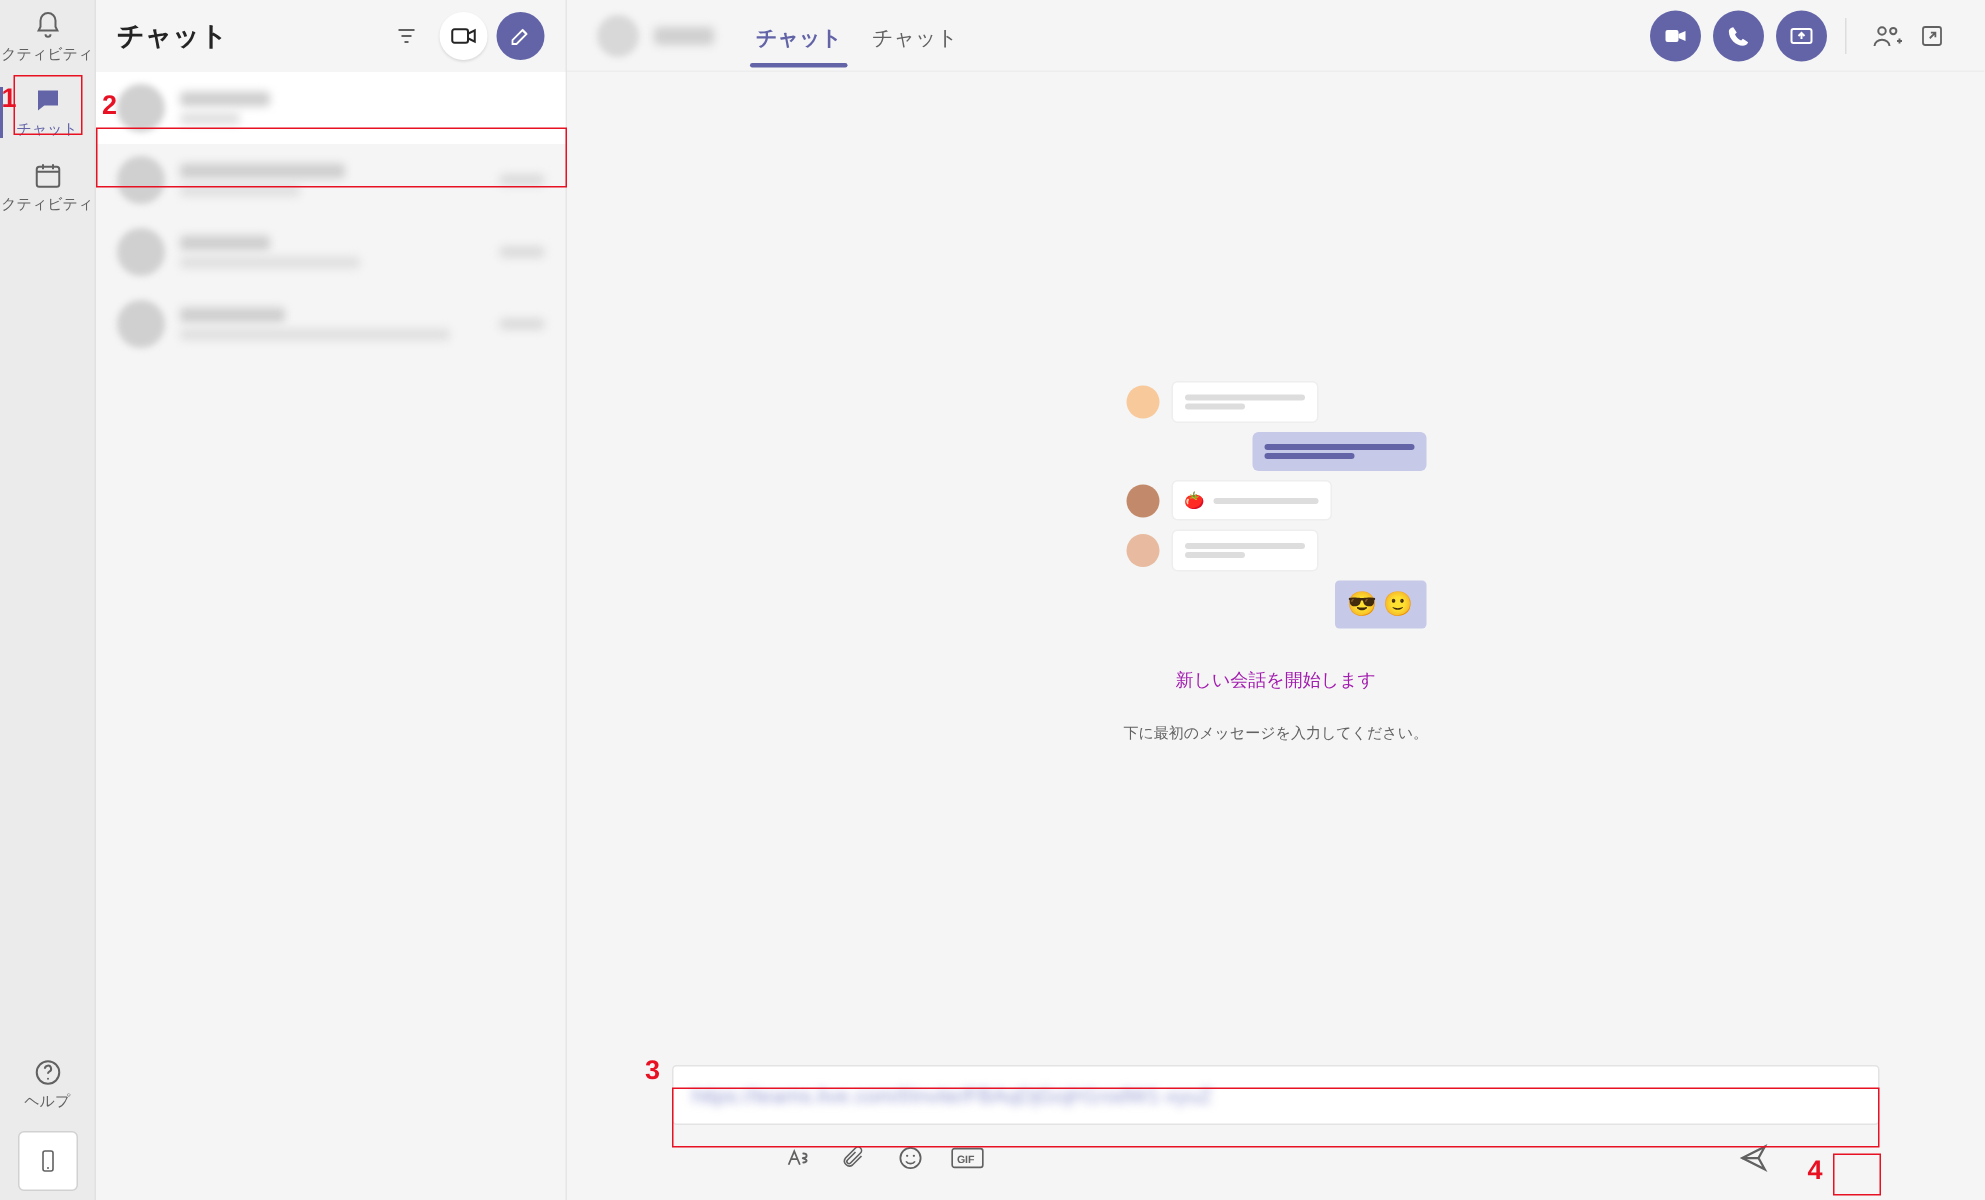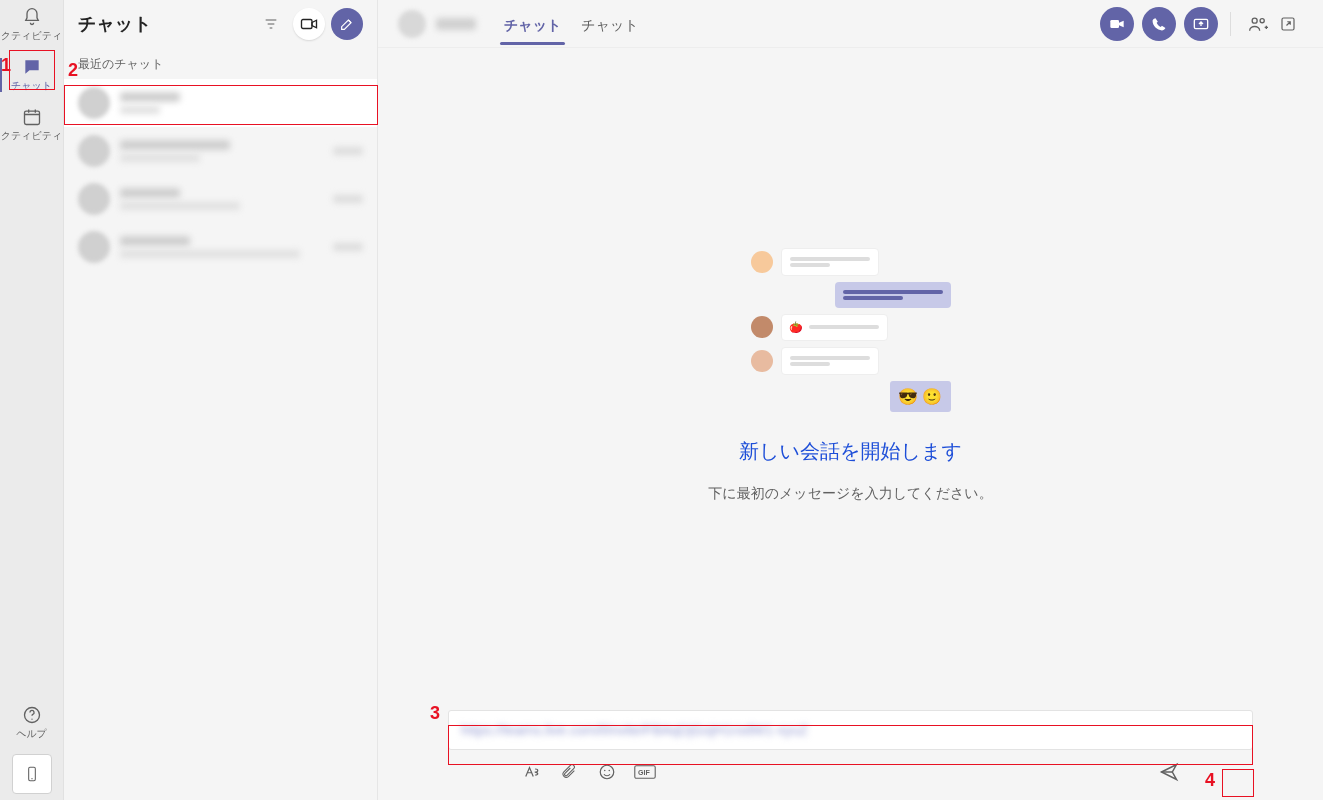--- a/index.html
+++ b/index.html
@@ -51,22 +51,22 @@
   .msg-left{display:flex;align-items:center;gap:8px;margin:6px 0;}
   .illus-avatar{width:22px;height:22px;border-radius:50%;}
   .illus-bubble{ background:#fff; border:1px solid #eee; border-radius:4px; padding:6px 8px; }
   .illus-bar{height:4px;background:#ddd;border-radius:2px;margin:2px 0;width:80px;}
   .illus-bar.short{width:40px;}
   .msg-right{display:flex;justify-content:flex-end;margin:6px 0;}
   .illus-bubble.purple{background:#c7c9e8;border:none;}
   .illus-bar.dark{background:#6264a7;width:100px;}
   .illus-bar.dark.short{width:60px;}
   .emoji-block{background:#c7c9e8;padding:6px 8px;border-radius:3px;}
-  .start-text{font-size:20px;color:#1d4ed8;}
-  .start-sub{font-size:14px;color:#616161;}
+  .start-text{font-size:12px;color:#a21caf;}
+  .start-sub{font-size:10px;color:#616161;}
 
   .composer-wrap{ padding:14px 70px 14px 70px;}
   .composer-box{ background:#fff; border:1px solid #e3e3e3; border-radius:3px; height:40px; display:flex; align-items:center; padding:0 12px;}
   .composer-text{ color:#9aa0d4; font-size:14px; filter:blur(3px);}
   .composer-toolbar{ display:flex; align-items:center; padding:8px 0 0 70px; gap:12px;}
   .tool-btn{ width:26px;height:26px; display:flex;align-items:center;justify-content:center; color:#616161; cursor:pointer;}
   .send-btn{ width:28px;height:28px;display:flex;align-items:center;justify-content:center;color:#616161;cursor:pointer; margin-left:auto; margin-right:70px;}
 
   
   .callout-box{position:absolute; border:1.5px solid #e81123; pointer-events:none; z-index:30;}
@@ -132,21 +132,20 @@
           </svg>
       </div>
       <div class="pane-hdr-btn compose">
         <svg width="16" height="16" viewBox="0 0 24 24" fill="none" stroke="#fff" stroke-width="1.8">
             <path d="M4 20h4l10-10-4-4L4 16z"></path>
             <path d="M14 6l4 4"></path>
           </svg>
       </div>
     </div>
 
-    <div class="section-label">最近のチャット</div>
 
     <div class="chat-item selected">
       <div class="avatar"></div>
       <div class="chat-lines">
         <div class="chat-line1"></div>
           <div class="chat-line2" style="width:40px"></div>
       </div>
     </div>
     <div class="chat-item">
       <div class="avatar"></div>

